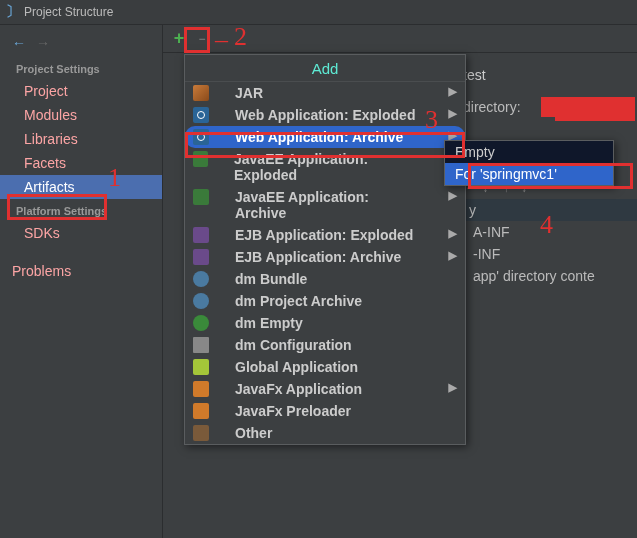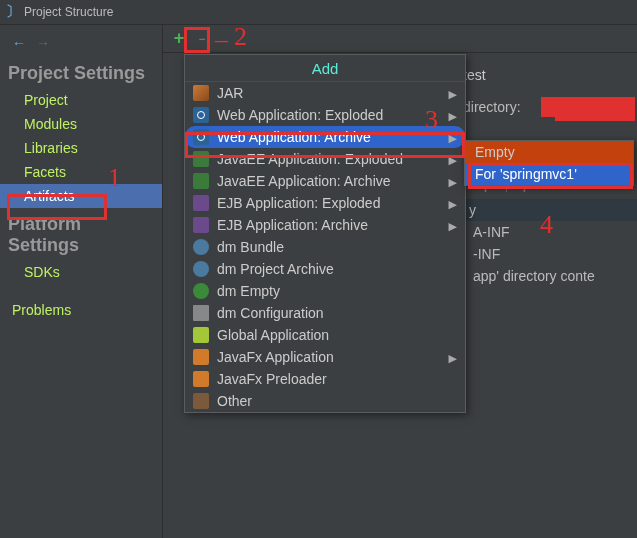--- a/index.html
+++ b/index.html
@@ -3,50 +3,50 @@
 <meta charset="utf-8">
 <style>
   * { box-sizing: border-box; margin: 0; padding: 0; font-family: "Segoe UI", Tahoma, sans-serif; }
   body { background: #3c3f41; color: #bbbbbb; width: 637px; height: 538px; overflow: hidden; font-size: 13px; position: relative; }
   .titlebar { height: 25px; background: #3a3d3f; border-bottom: 1px solid #2b2d2f; display: flex; align-items: center; padding: 0 6px; color: #bbb; font-size: 12px; }
   .titlebar .ij { color: #6aa7d8; font-weight: bold; margin-right: 4px; font-size: 14px; }
   .main { display: flex; height: calc(100% - 25px); }
   .sidebar { width: 180px; background: #3c3f41; border-right: 1px solid #2b2d2f; padding-top: 4px; }
   .nav-arrows { display: flex; gap: 10px; padding: 4px 12px 8px; }
   .nav-arrows span { color: #6aa7d8; font-size: 14px; cursor: default; }
-  .section-header { font-weight: bold; color: #999; padding: 6px 8px 4px; font-size: 18px; }
-  .side-item { padding: 4px 0 4px 24px; color: #bef264; cursor: pointer; font-size: 14px; }
+  .section-header { font-weight: bold; color: #999; padding: 6px 16px 4px; font-size: 11px; }
+  .side-item { padding: 4px 0 4px 24px; color: #fca5a5; cursor: pointer; font-size: 14px; }
   .side-item.selected { background: #4b6eaf; color: #fff; }
   .content { flex: 1; position: relative; background: #3c3f41; }
   .toolbar { height: 28px; display: flex; align-items: center; padding: 0 6px; border-bottom: 1px solid #2b2d2f; gap: 6px; }
   .plus-btn { color: #4caf50; font-size: 18px; font-weight: bold; width: 20px; height: 20px; display: flex; align-items: center; justify-content: center; cursor: pointer; }
   .body-area { padding: 8px 0 0 0; color: #bbb; font-size: 14px; }
   .body-row { padding: 4px 16px; display: flex; align-items: center; gap: 8px; }
   .body-label { min-width: 70px; }
   .redact { width: 80px; height: 20px; background: #e03030; }
   .tree-row { padding: 3px 16px; color: #bbb; font-size: 14px; }
   .tree-header { background: #2f3941; color: #bbb; padding: 3px 16px; }
   .popup { position: absolute; left: 184px; top: 54px; width: 282px; background: #3c3f41; border: 1px solid #5a5d5f; box-shadow: 2px 2px 8px rgba(0,0,0,0.5); z-index: 10; }
   .popup-title { text-align: center; padding: 5px 0 4px; color: #5eead4; font-size: 15px; border-bottom: 1px solid #4a4d4f; }
-  .popup-item { display: flex; align-items: flex-end; padding: 3px 8px; color: #ccc; font-size: 14px; gap: 8px; cursor: pointer; position: relative; }
+  .popup-item { display: flex; align-items: flex-start; padding: 3px 8px; color: #ccc; font-size: 14px; gap: 26px; cursor: pointer; position: relative; font-weight: bold; }
   .popup-item .arrow { margin-left: auto; color: #aaa; font-size: 11px; }
   .popup-item.selected { background: #2f65ca; color: #fff; border-radius: 10px; }
   .icn { width: 16px; height: 16px; display: inline-flex; align-items: center; justify-content: center; font-size: 12px; }
   .icn-jar { background: linear-gradient(135deg,#c97b3a,#8a4a1a); border-radius: 2px; }
   .icn-web { background: #2a6496; border-radius: 2px; position: relative; }
   .icn-web::after { content: ""; position: absolute; width: 6px; height: 6px; border: 1px solid #fff; border-radius: 50%; left: 4px; top: 4px; }
   .icn-javaee { background: #3a7a3a; border-radius: 2px; }
   .icn-ejb { background: #6a4a8a; border-radius: 2px; }
   .icn-dm { background: #4a7aa0; border-radius: 50%; }
   .icn-dmp { background: #3a8a3a; border-radius: 50%; }
   .icn-file { background: #888; border-radius: 1px; }
   .icn-and { background: #a4c639; border-radius: 2px; }
   .icn-fx { background: #d07a2a; border-radius: 2px; }
   .icn-other { background: #7a5a3a; border-radius: 2px; }
-  .submenu { position: absolute; left: 464px; top: 140px; width: 170px; background: #c2410c; border: 1px solid #5a5d5f; box-shadow: 2px 2px 8px rgba(0,0,0,0.5); z-index: 11; }
+  .submenu { position: absolute; left: 444px; top: 140px; width: 170px; background: #0f172a; border: 1px solid #5a5d5f; box-shadow: 2px 2px 8px rgba(0,0,0,0.5); z-index: 11; }
   .sub-item { padding: 3px 10px; color: #ccc; font-size: 14px; cursor: pointer; }
   .sub-item.sel { background: #2f65ca; color: #fff; }
   .red-box { position: absolute; border: 3px solid #e03030; pointer-events: none; z-index: 20; }
   .red-label { position: absolute; color: #e03030; font-size: 26px; font-family: "Times New Roman", serif; z-index: 21; pointer-events: none; }
   .small-tool { color:#888; font-size:12px; display:inline-block; width:14px; text-align:center; }
 </style>
 </head>
 <body>
 
 <div class="titlebar">

